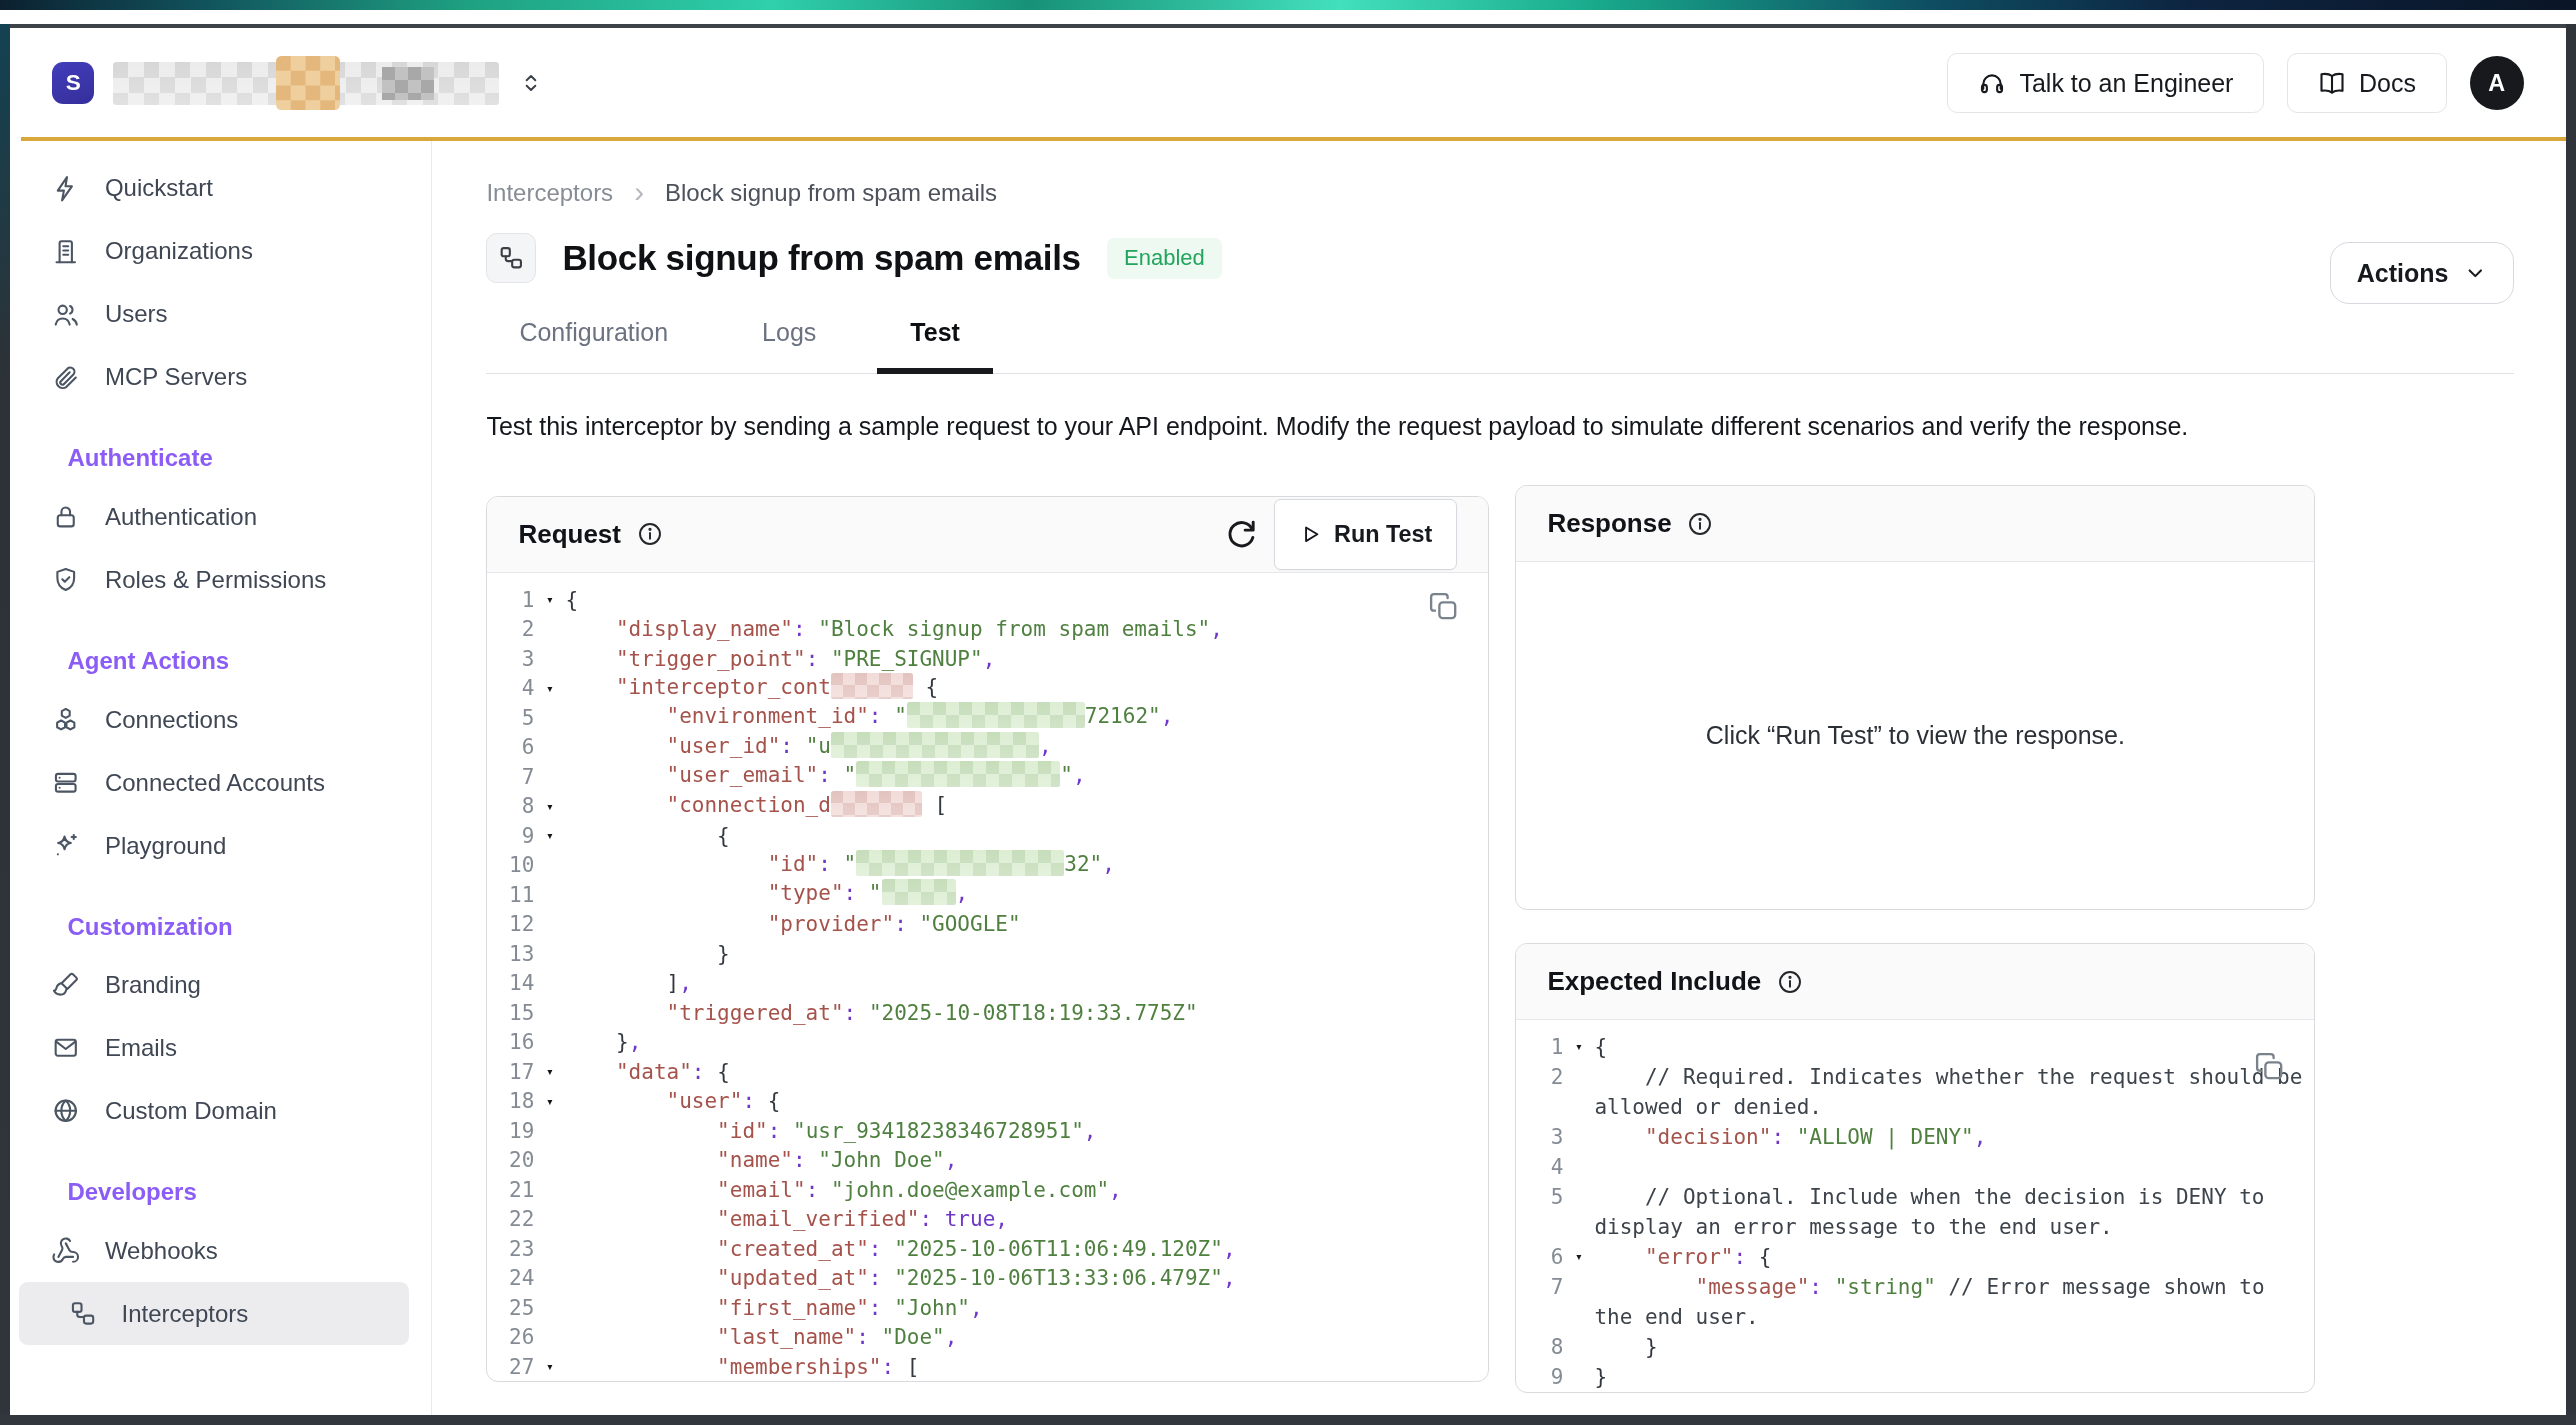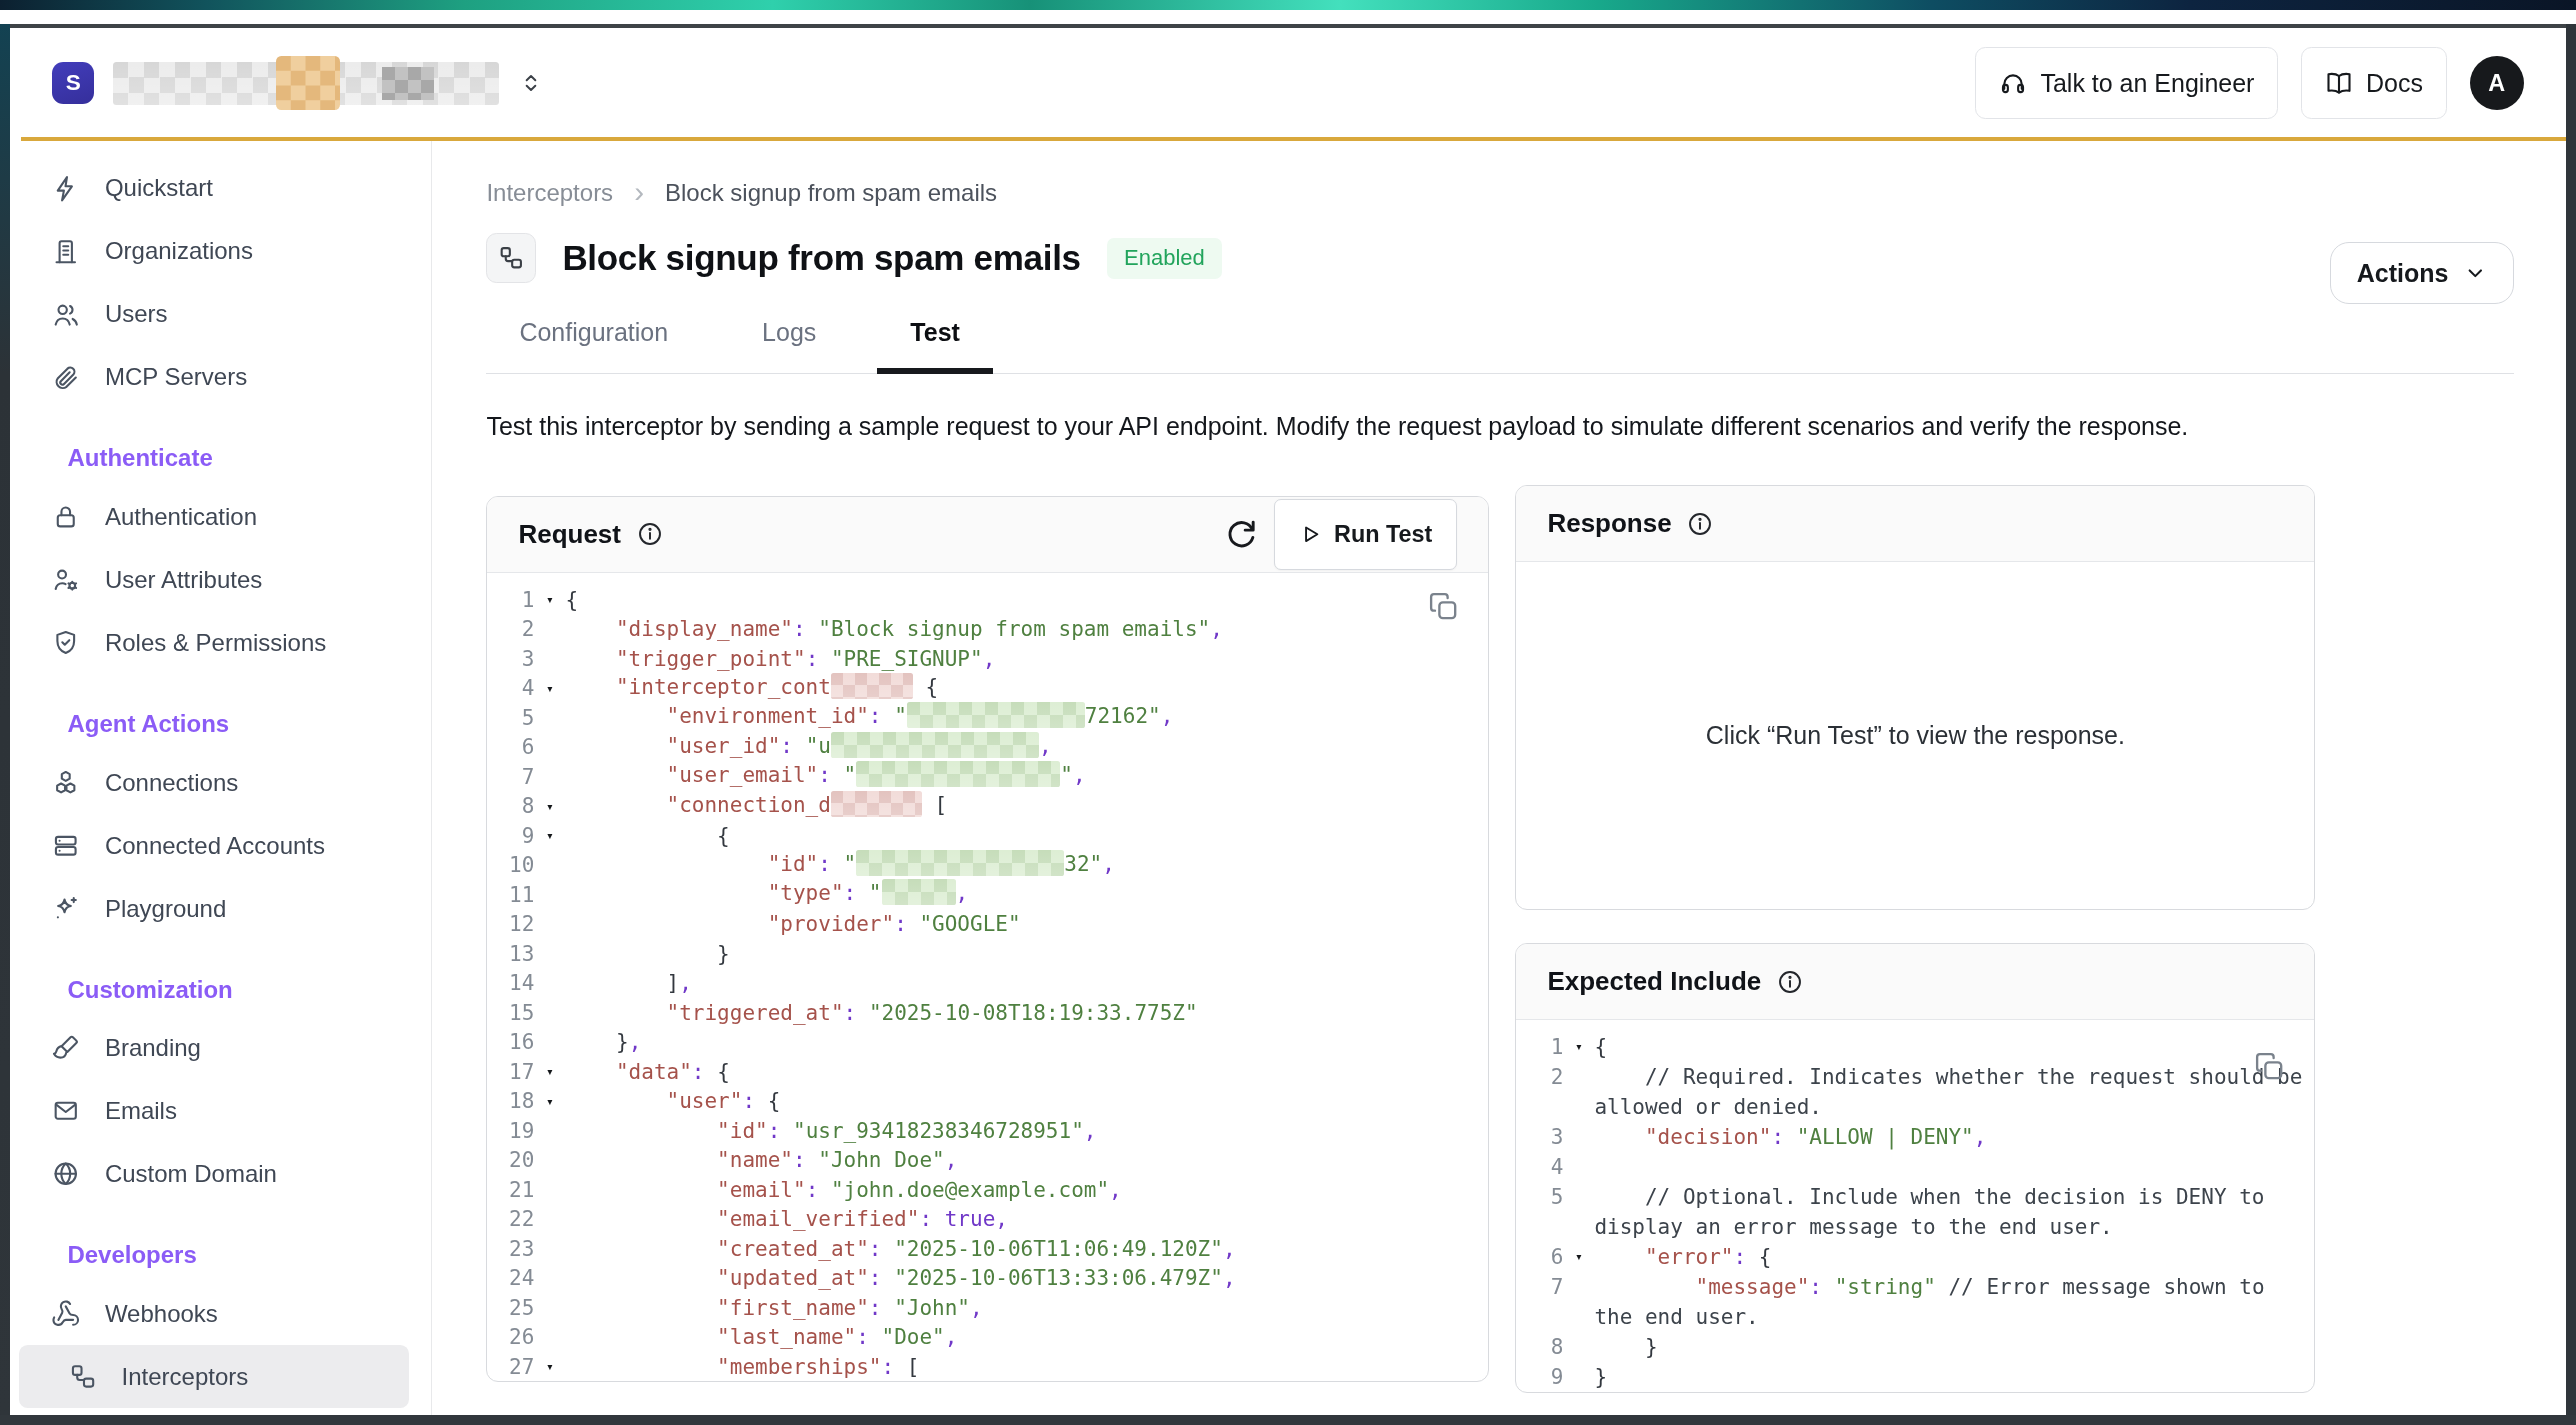--- a/index.html
+++ b/index.html
@@ -23,21 +23,21 @@
   .topbar-left { display:flex; align-items:center; gap:19px; }
   .logo-box { width:42px; height:42px; border-radius:11.3px; background:linear-gradient(160deg,#423dbb,#352f9b); color:#fff; font-size:22.6px; font-weight:700; display:flex; align-items:center; justify-content:center; }
   .org-redact { position:relative; width:386px; height:43px; border-radius:3.5px;
     background-image:linear-gradient(0deg,rgba(255,255,255,.25),rgba(255,255,255,0)),conic-gradient(#ececec 25%,#d7d7d7 25% 50%,#ececec 50% 75%,#d7d7d7 75%); background-size:100% 100%,31px 31px; }
   .org-redact .patch-orange { position:absolute; left:163px; top:-5.2px; width:64px; height:54px; border-radius:5.2px;
     background-image:conic-gradient(#f0cf9e 25%,#e4b87c 25% 50%,#f0cf9e 50% 75%,#e4b87c 75%); background-size:29.5px 29.5px; }
   .org-redact .patch-dark { position:absolute; left:269px; top:5.2px; width:52px; height:33px;
     background-image:conic-gradient(#c2c2c2 25%,#a8a8a8 25% 50%,#c2c2c2 50% 75%,#a8a8a8 75%); background-size:26px 26px; }
   .org-switch { color:#3c4148; display:flex; align-items:center; }
   .topbar-right { display:flex; align-items:center; gap:22.6px; }
-  .tb-btn { display:flex; align-items:center; gap:13px; height:72px; padding:0 23px; border:1.3px solid #e2e4e8; border-radius:10.4px; background:#fff; font-size:25px; color:#16191d; font-weight:500; cursor:pointer; }
+  .tb-btn { display:flex; align-items:center; gap:13px; height:60px; padding:0 30px; border:1.3px solid #e2e4e8; border-radius:10.4px; background:#fff; font-size:25px; color:#16191d; font-weight:500; cursor:pointer; }
   .avatar { width:54px; height:54px; border-radius:50%; background:#17191c; color:#fff; font-size:23.4px; font-weight:700; display:flex; align-items:center; justify-content:center; }
 
   
   .body-row { flex:1; display:flex; min-height:0; }
 
   .sidebar { width:422px; flex:none; border-right:1.3px solid #e8e9eb; padding-top:15.6px; overflow:hidden; }
   .side-item { height:63px; display:flex; align-items:center; gap:24px; padding-left:41px; font-size:24px; color:#3f4754; cursor:pointer; }
   .side-item.active { background:#ececee; border-radius:8.7px; margin:0 22.6px 0 8.7px; padding-left:49px; }
   .side-item .icn { width:29.5px; height:29.5px; flex:none; color:#4b5563; display:flex; }
   .side-heading { margin-top:22.6px; height:54px; display:flex; align-items:center; padding-left:57px; font-size:24px; font-weight:700; color:#8b5cf6; }
@@ -187,31 +187,20 @@
         </div>
         <div class="side-heading">Authenticate</div>
         <div class="side-item">
           <span class="icn">
             <svg viewBox="0 0 24 24" fill="none" stroke="currentColor" stroke-width="1.7" stroke-linecap="round" stroke-linejoin="round">
               <rect x="5.5" y="10.8" width="13" height="9" rx="2"></rect>
               <path d="M8.5 10.8V8a3.5 3.5 0 0 1 7 0v2.8"></path>
             </svg>
           </span>
           <span>Authentication</span>
-        </div>
-        <div class="side-item">
-          <span class="icn">
-            <svg viewBox="0 0 24 24" fill="none" stroke="currentColor" stroke-width="1.7" stroke-linecap="round" stroke-linejoin="round">
-              <circle cx="9" cy="7.8" r="3.2"></circle>
-              <path d="M3.8 19.5c.6-3.1 2.8-4.7 5.4-4.7 1 0 1.9.2 2.7.7"></path>
-              <circle cx="17.3" cy="16.8" r="2.3"></circle>
-              <path d="M17.3 13.6v1.1M17.3 18.9v1.1M20.4 15l-1 .6M15.2 18l-1 .6M14.2 15l1 .6M19.4 18l1 .6"></path>
-            </svg>
-          </span>
-          <span>User Attributes</span>
         </div>
         <div class="side-item">
           <span class="icn">
             <svg viewBox="0 0 24 24" fill="none" stroke="currentColor" stroke-width="1.7" stroke-linecap="round" stroke-linejoin="round">
               <path d="M12 3.2l6.8 2.4v4.9c0 4.9-2.9 8.3-6.8 9.8-3.9-1.5-6.8-4.9-6.8-9.8V5.6L12 3.2z"></path>
               <polyline points="9.2,11.6 11.2,13.6 14.9,9.9"></polyline>
             </svg>
           </span>
           <span>Roles &amp; Permissions</span>
         </div>

